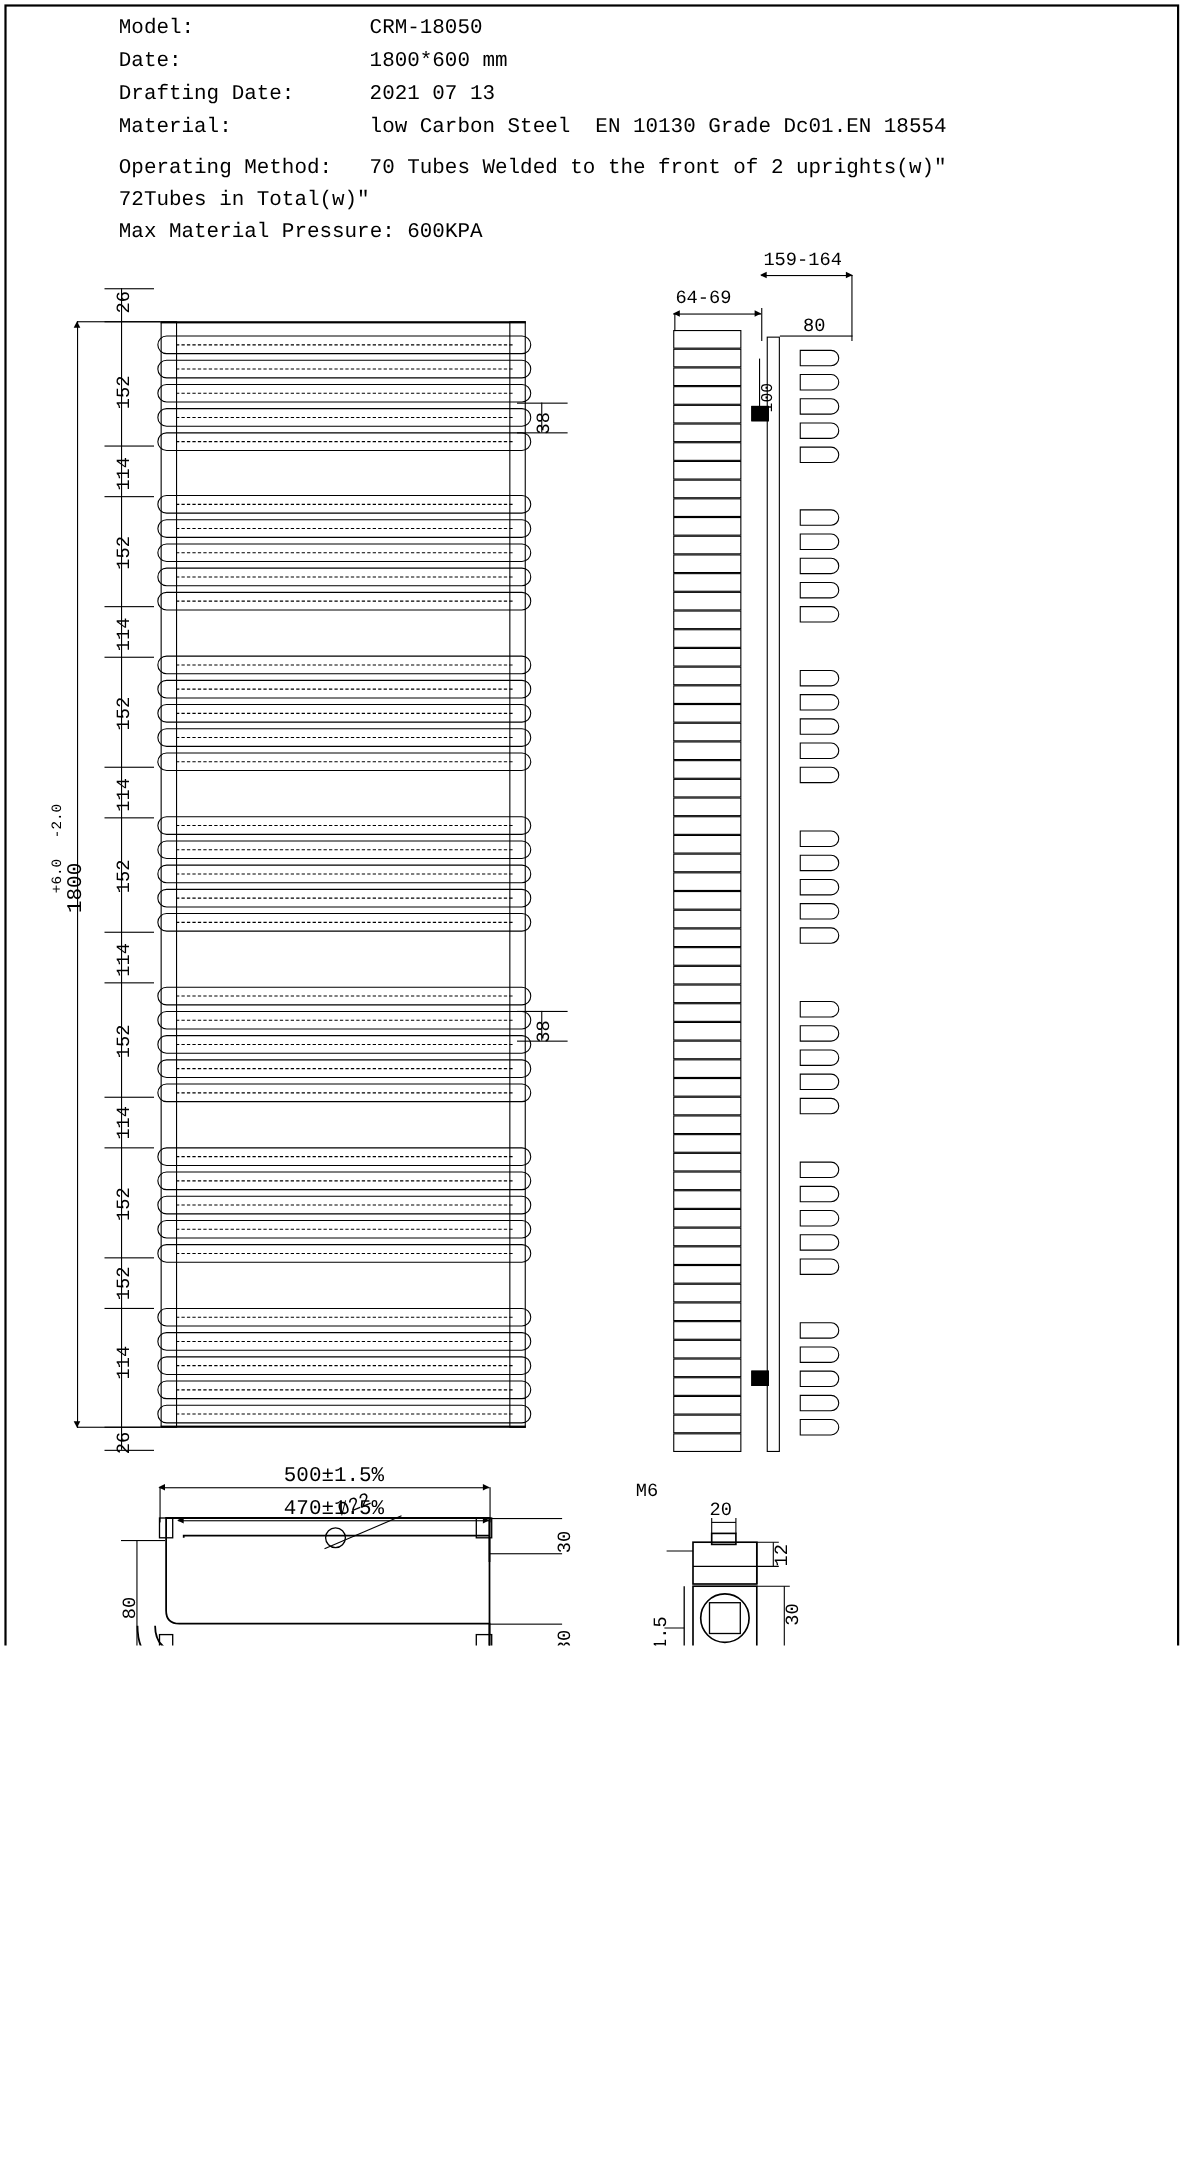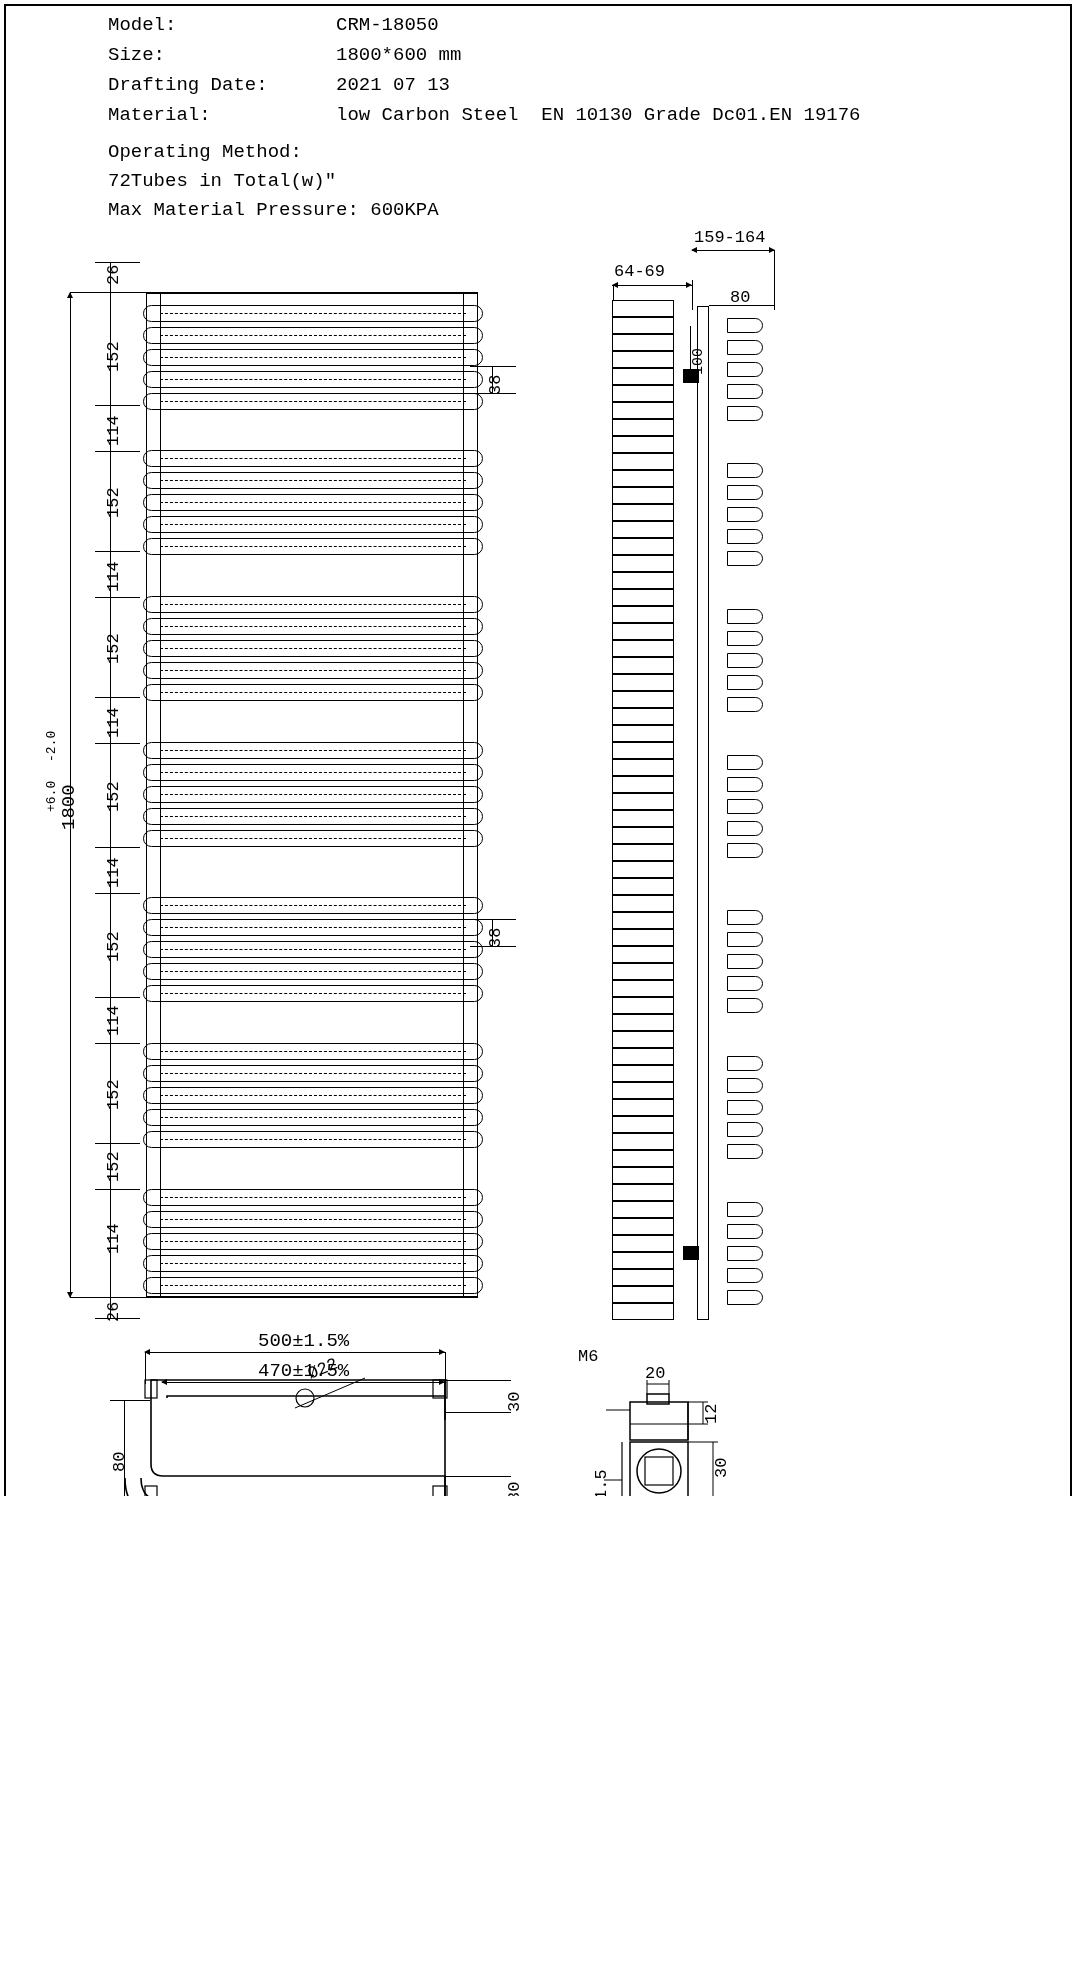--- a/index.html
+++ b/index.html
@@ -44,34 +44,35 @@
 
 <div id="sheet">
   <div class="border"></div>
 
   <div class="spec">
     <div class="row">
       <div class="lbl">Model:</div>
       <div class="val">CRM-18050</div>
     </div>
     <div class="row">
-      <div class="lbl">Size:</div>
+      <div class="lbl">Date:</div>
       <div class="val">1800*600 mm</div>
     </div>
     <div class="row">
       <div class="lbl">Drafting Date:</div>
       <div class="val">2021 07 13</div>
     </div>
     <div class="row">
       <div class="lbl">Material:</div>
-      <div class="val">low Carbon Steel  EN 10130 Grade Dc01.EN 19176</div>
+      <div class="val">low Carbon Steel  EN 10130 Grade Dc01.EN 18554</div>
     </div>
     <div style="height:8px"></div>
     <div class="row row2">
       <div class="lbl">Operating Method:</div>
+      <div class="val">70 Tubes Welded to the front of 2 uprights(w)″</div>
     </div>
     <div class="cont">72Tubes in Total(w)″</div>
     <div class="cont">Max Material Pressure: 600KPA</div>
   </div>
 
   <div>
 
     <div class="upright" style="left:146px;top:292px;height:1006px;"></div>
     <div class="upright" style="left:463px;top:292px;height:1006px;"></div>
 

